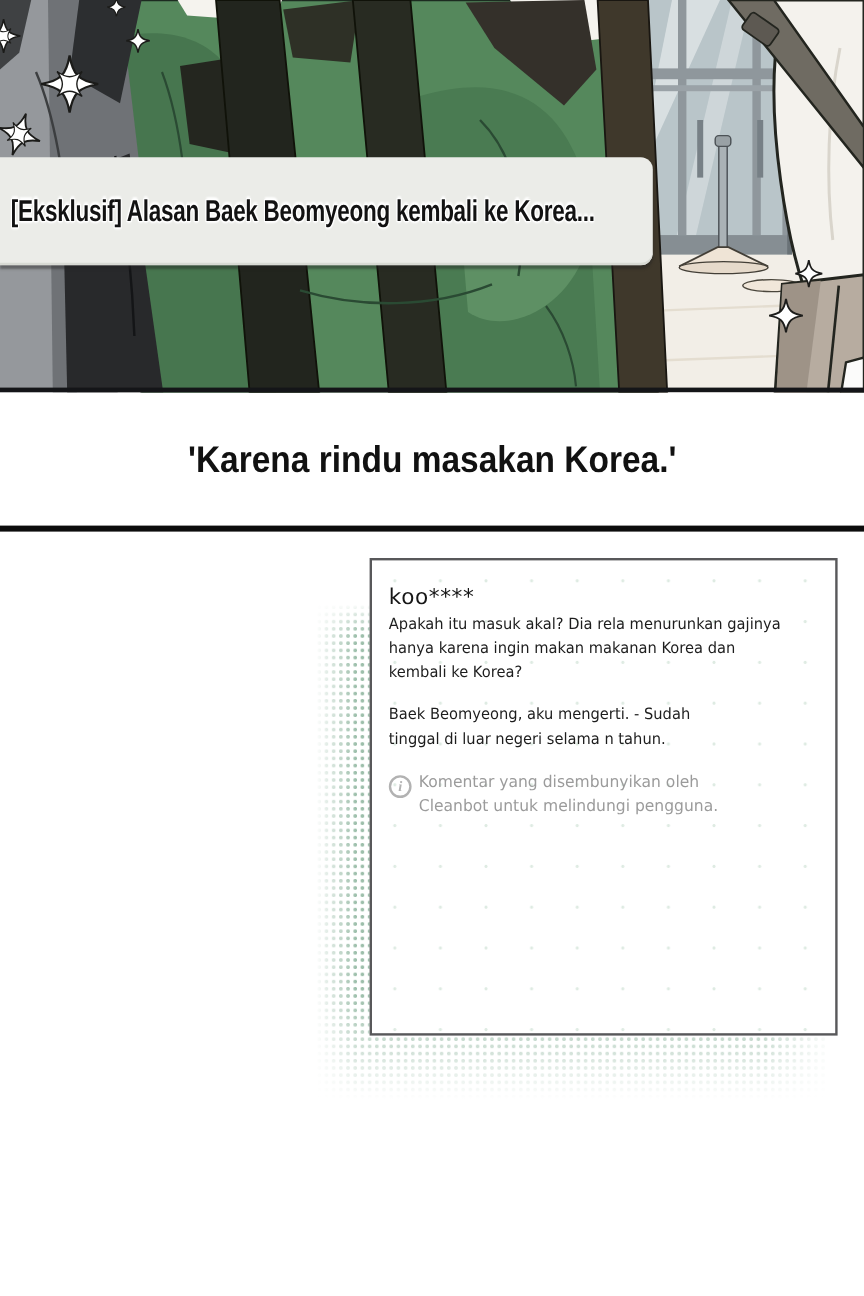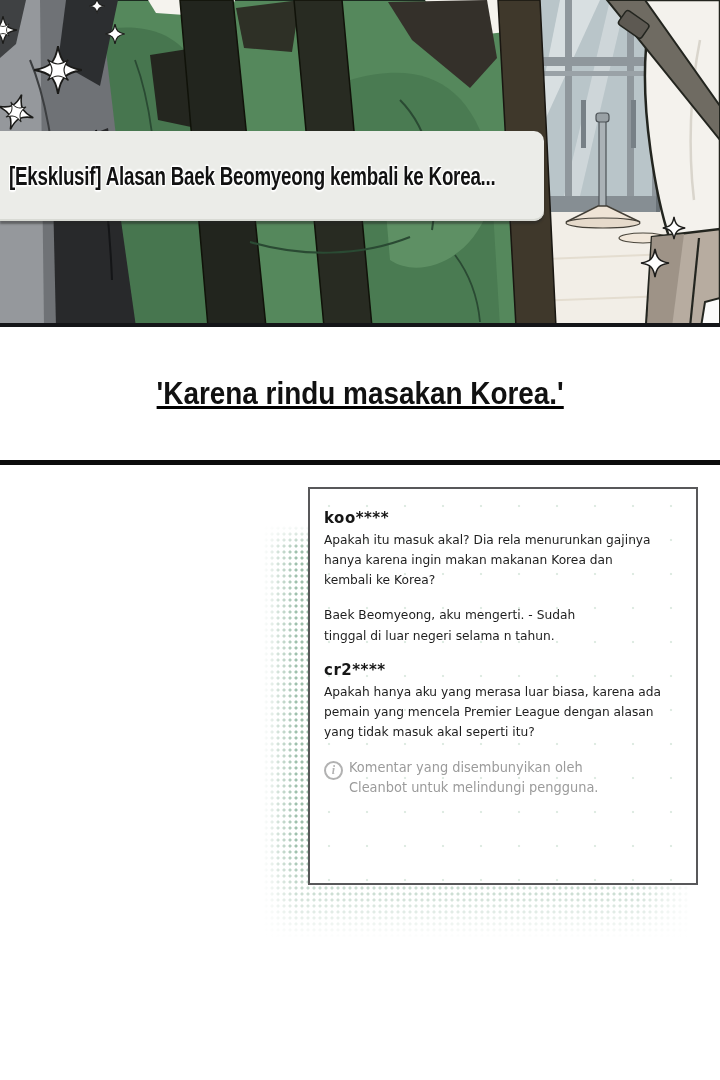--- a/index.html
+++ b/index.html
@@ -30,21 +30,21 @@
     font-family:"Liberation Sans", sans-serif;
     font-weight:700; font-size:25px; letter-spacing:-0.3px;
     color:#121212; white-space:nowrap;
     transform:scaleX(.75); transform-origin:left center;
     text-shadow:-1px -1px 0 #fff, 1px -1px 0 #fff, -1px 1px 0 #fff,
                  1px 1px 0 #fff, 0 2px 2px #fff, 0 -2px 2px #fff;
   }
 
   
   .quote-row {
-    height:133px; display:flex; align-items:center; justify-content:center;text-decoration:underline;
+    height:111px; display:flex; align-items:center; justify-content:center;
   }
   .quote-text {
     font-family:"Liberation Sans", sans-serif;
     font-weight:700; font-size:31px; color:#111;
     white-space:nowrap; transform:scaleX(.9);
   }
 
   .divider { height:5px; background:#0c0c0c; }
 
   
@@ -69,21 +69,21 @@
     width:390px; height:398px;
     background:#ffffff;
     background-image:radial-gradient(circle, rgba(190,215,198,.5) 1px, rgba(190,215,198,0) 1.6px);
     background-size:38px 34px;
     border:2px solid #58585a;
     padding:20px 4px 10px 14px;
   }
 
   .comment { margin-bottom:15px; }
   .comment-username {
-    font-weight:700; font-size:15px; color:#161616; letter-spacing:.5px;
+    font-weight:400; font-size:18px; color:#161616; letter-spacing:.5px;
     margin-bottom:3px;
   }
   .comment-text {
     font-size:13px; line-height:1.55; color:#1d1d1d;
     white-space:pre-line;
     transform:scaleX(.94); transform-origin:left top;
   }
   .hidden-note { display:flex; align-items:flex-start; margin-top:1px; }
   .info-icon {
     flex:0 0 auto;
@@ -234,27 +234,20 @@
 kembali ke Korea?</div>
 
   </div>
 
   <div class="comment">
     <div class="comment-text">Baek Beomyeong, aku mengerti. - Sudah
 tinggal di luar negeri selama n tahun.</div>
 
   </div>
 
-  <div class="comment">
-    <div class="comment-username">cr2****</div>
-    <div class="comment-text">Apakah hanya aku yang merasa luar biasa, karena ada
-pemain yang mencela Premier League dengan alasan
-yang tidak masuk akal seperti itu?</div>
-
-  </div>
 
   <div class="comment">
 
     <div class="hidden-note">
       <span class="info-icon">i</span>
       <span class="hidden-text">Komentar yang disembunyikan oleh
 Cleanbot untuk melindungi pengguna.</span>
     </div>
   </div>
 </div>

